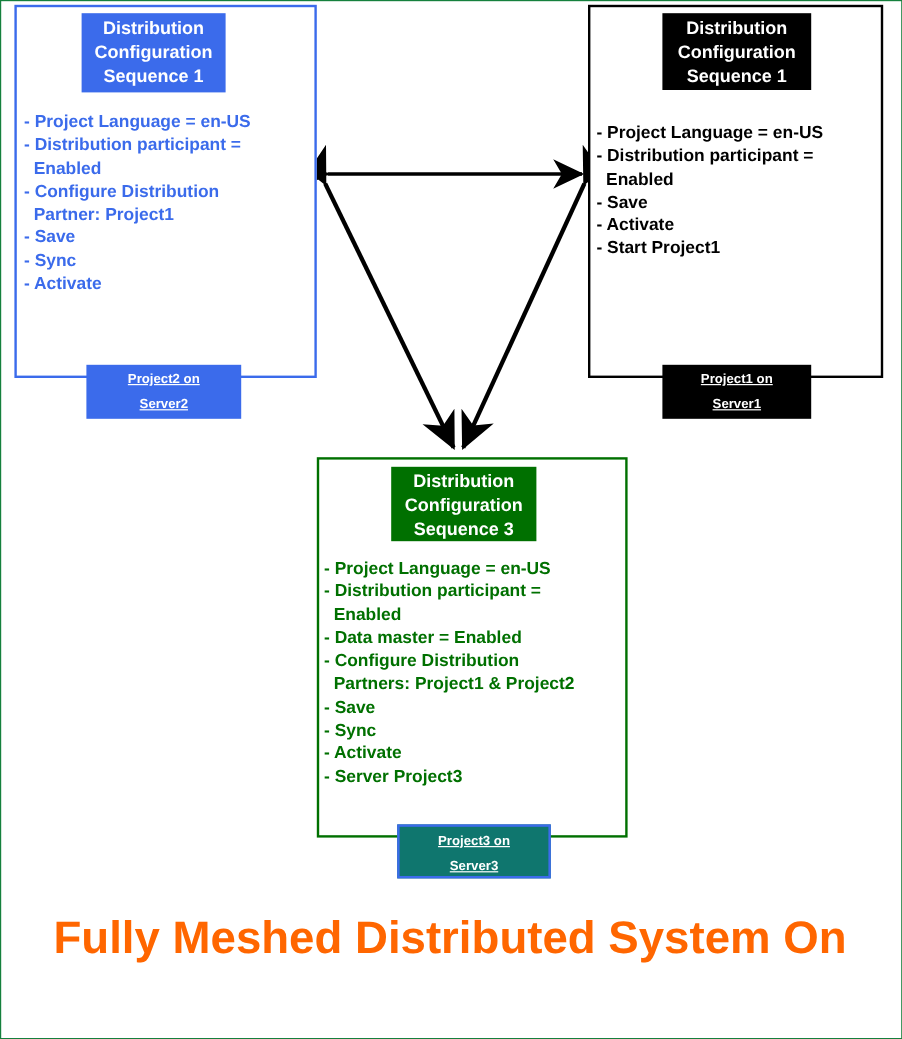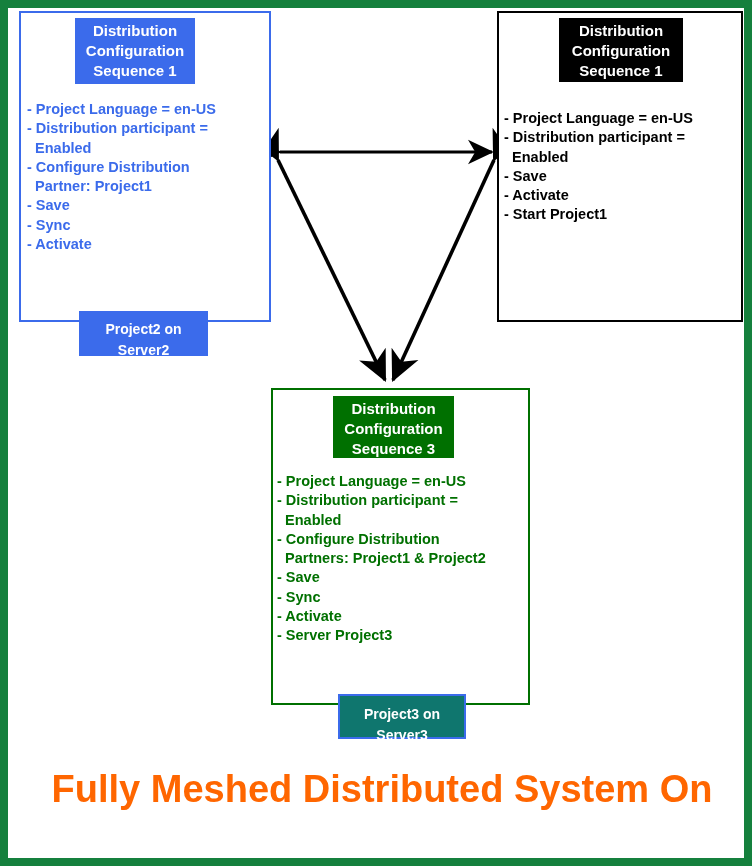--- a/index.html
+++ b/index.html
@@ -7,21 +7,21 @@
     margin: 0;
     padding: 0;
     background: #ffffff;
   }
   #page {
     position: relative;
     width: 752px;
     height: 866px;
     background: #ffffff;
     box-sizing: border-box;
-    border: 8px solid #15803d;
+    border: 1px solid #15803d;
     overflow: hidden;
     font-family: "Liberation Sans", sans-serif;
   }
 
   
   .node {
     position: absolute;
     box-sizing: border-box;
     background: #ffffff;
   }
@@ -45,23 +45,24 @@
   }
   .node-body .line {
     white-space: pre;
   }
   .node-footer {
     position: absolute;
     box-sizing: border-box;
     text-align: center;
     color: #ffffff;
     font-weight: bold;
-    font-size: 14px;
+    font-size: 11px;
     line-height: 21px;
-    padding-top: 8px;
+    padding-top: 2px;
+    text-decoration: underline;
   }
 
   
   .blue.node        { border: 2px solid #3b6beb; }
 
   .black.node        { border: 2px solid #000000; }
 
   .green.node        { border: 2px solid #007000; }
 
   
@@ -143,32 +144,37 @@
     <div>Sequence 1</div>
   </div>
   <div class="node-body" style="left:496px; top:101px; width:236px; color:#000000;">
     <div class="line">- Project Language = en-US</div>
     <div class="line">- Distribution participant =</div>
     <div class="line">  Enabled</div>
     <div class="line">- Save</div>
     <div class="line">- Activate</div>
     <div class="line">- Start Project1</div>
   </div>
+  <div class="node-footer" style="left:551px; top:303px; width:124px; height:45px; background:#000000;">
+    <div>Project1 on</div>
+    <div>Server1</div>
+  </div>
 
   <div class="node green" style="left:263px; top:380px; width:259px; height:317px;">
   </div>
   <div class="node-header" style="left:325px; top:388px; width:121px; height:62px; background:#007000;">
     <div>Distribution</div>
     <div>Configuration</div>
     <div>Sequence 3</div>
   </div>
   <div class="node-body" style="left:269px; top:464px; width:250px; color:#007000;">
     <div class="line">- Project Language = en-US</div>
     <div class="line">- Distribution participant =</div>
     <div class="line">  Enabled</div>
+    <div class="line">- Data master = Enabled</div>
     <div class="line">- Configure Distribution</div>
     <div class="line">  Partners: Project1 &amp; Project2</div>
     <div class="line">- Save</div>
     <div class="line">- Sync</div>
     <div class="line">- Activate</div>
     <div class="line">- Server Project3</div>
   </div>
   <div class="node-footer" style="left:330px; top:686px; width:128px; height:45px; background:#0f766e; border:2px solid #3b6beb;">
     <div>Project3 on</div>
     <div>Server3</div>

